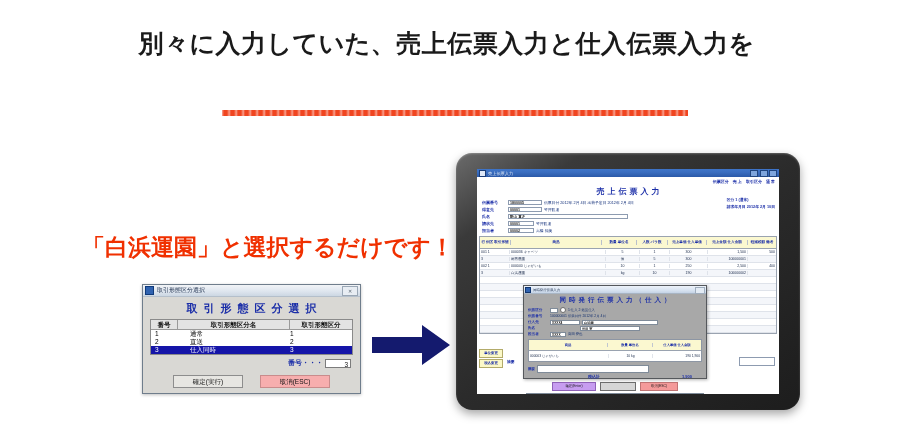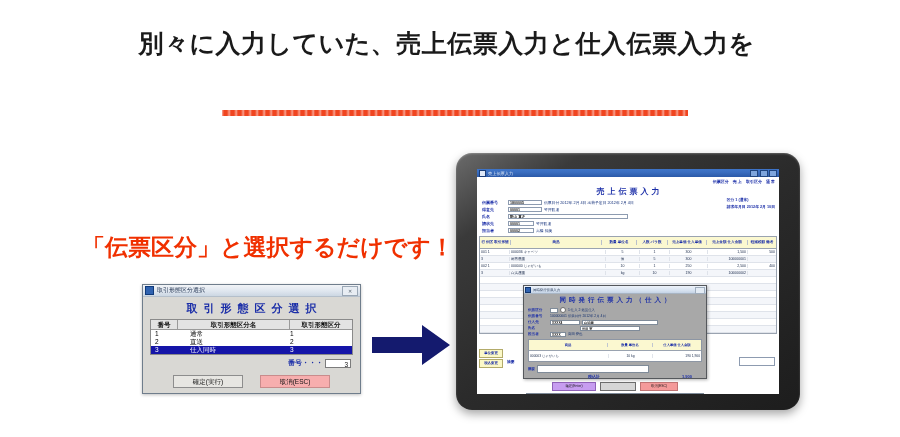--- a/index.html
+++ b/index.html
@@ -430,21 +430,21 @@
   }
 </style>
 </head>
 <body>
 
 <div id="headline">
   <div class="headline-line">別々に入力していた、売上伝票入力と仕入伝票入力を</div>
 </div>
 <div id="headline-rule"></div>
 
-<div id="annotation">「伝票区分」と選択するだけです！</div>
+<div id="annotation">「白浜運園」と選択するだけです！</div>
 
 <svg id="arrow" viewBox="0 0 78 40">
   <polygon points="0,12 50,12 50,0 78,20 50,40 50,28 0,28" fill="#141a6e"></polygon>
 </svg>
 
 <div id="dialog">
   <div id="dialog-titlebar">
     <div id="dialog-app-icon"></div>
     <div id="dialog-title-text">取引形態区分選択</div>
     <div id="dialog-close-button">✕</div>

